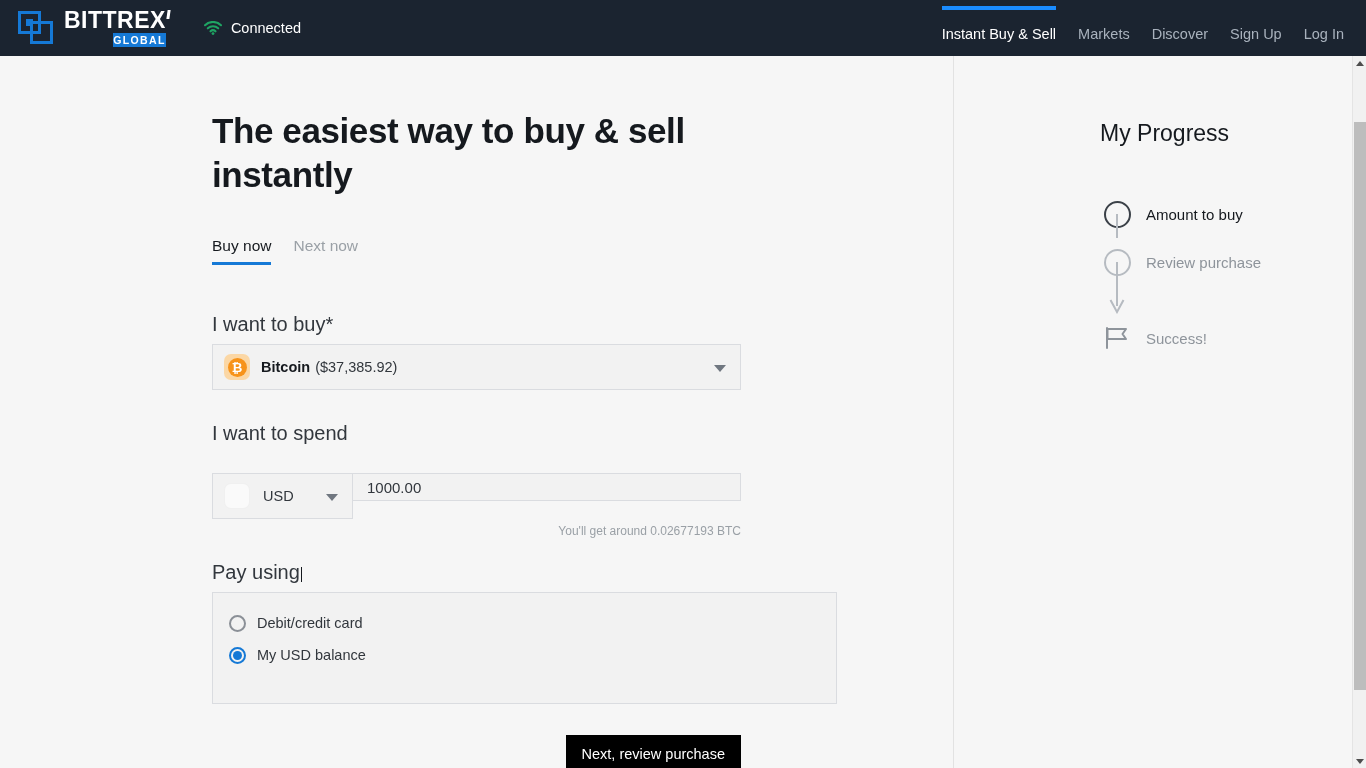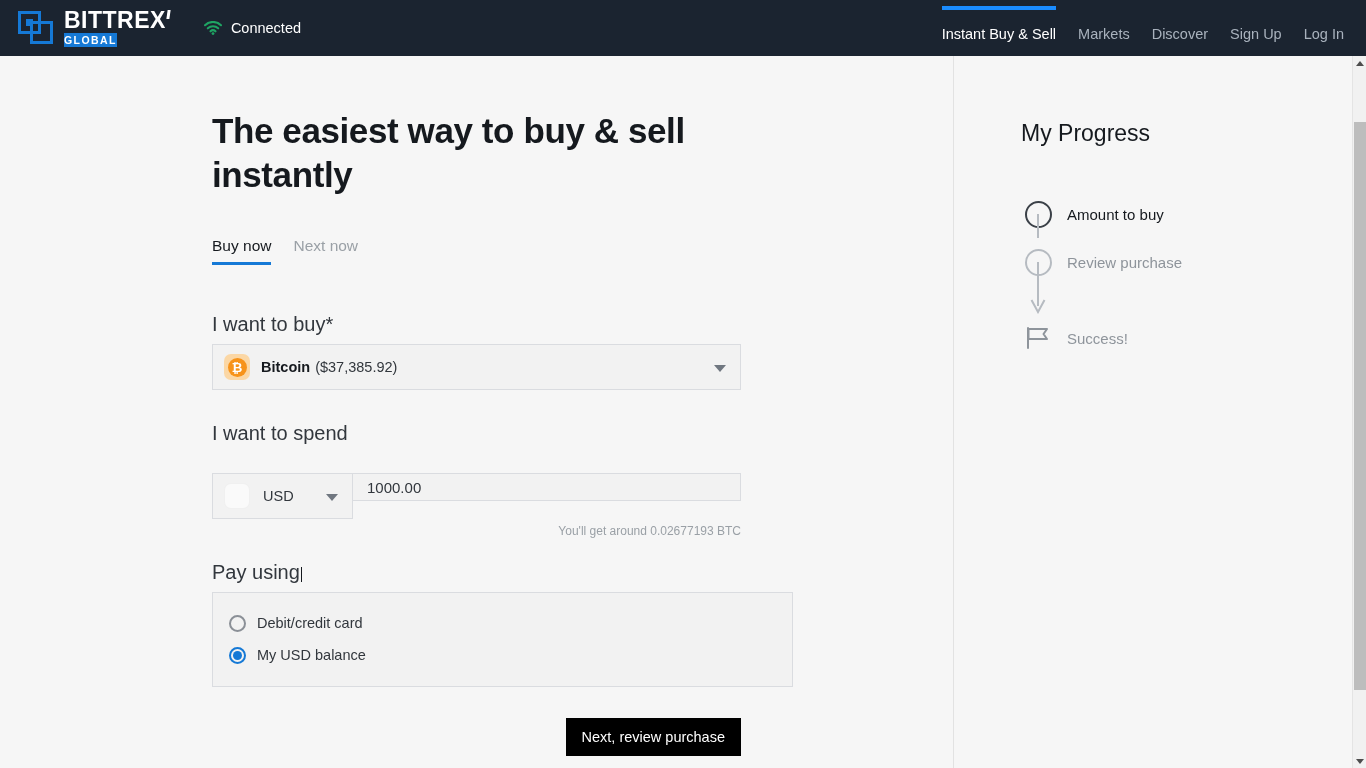--- a/index.html
+++ b/index.html
@@ -14,21 +14,21 @@
   
   .header {
     position: absolute; top: 0; left: 0;
     width: 1366px; height: 56px;
     background: #1b2430;
     display: flex; align-items: center;
     z-index: 20;
   }
   .brand { display: flex; align-items: center; margin-left: 18px; }
   .brand-mark { width: 36px; height: 34px; }
-  .brand-text { margin-left: 10px; display: flex; flex-direction: column; align-items: flex-start; }
+  .brand-text { margin-left: 10px; display: flex; flex-direction: column; align-items: flex-end; }
   .brand-word {
     color: #ffffff; font-size: 23px; font-weight: 700;
     letter-spacing: 0.5px; line-height: 22px; position: relative;
   }
   .brand-word .tick {
     position: absolute; right: -4px; top: 1px;
     width: 3px; height: 9px; background: #ffffff; transform: skewX(-8deg);
   }
   .brand-sub {
     background: #1579d6; color: #ffffff;
@@ -127,22 +127,22 @@
     width: 529px; text-align: right; font-size: 12px;
     color: #9aa0a6; margin-top: 5px;
   }
 
   .caret-text {
     display: inline-block; width: 1px; height: 15px;
     background: #15191e; vertical-align: -3px; margin-left: 1px;
   }
 
   .radio-box {
-    width: 581px; border: 1px solid #dadce0; background: #f2f2f2;
-    padding: 14px 0 15px 0;
+    width: 625px; border: 1px solid #dadce0; background: #f2f2f2;
+    padding: 14px 0 32px 0;
   }
   .radio-row { display: flex; align-items: center; padding-left: 16px; height: 32px; cursor: pointer; }
   .radio {
     width: 17px; height: 17px; border-radius: 50%;
     border: 2px solid #8b9097; background: transparent;
     display: flex; align-items: center; justify-content: center; flex: none;
   }
   .radio.checked { border-color: #1579d6; }
   .radio.checked .dot { width: 9px; height: 9px; border-radius: 50%; background: #1579d6; }
   .radio-label { margin-left: 11px; font-size: 14.5px; color: #32373d; }
@@ -155,21 +155,21 @@
   }
   .divider-h {
     width: 529px; height: 1px; background: #e2e2e2; margin-top: 45px;
   }
   .fineprint {
     width: 529px; font-size: 11px; color: #9aa0a6;
     line-height: 15px; margin-top: 8px;
   }
 
   
-  .aside { position: absolute; left: 1021px; top: 0; width: 260px; }
+  .aside { position: absolute; left: 1100px; top: 0; width: 260px; }
   .aside-title { font-size: 23px; color: #15191e; margin-top: 64px; }
   .steps { margin-top: 43px; position: relative; }
   .step { display: flex; align-items: center; height: 48px; }
   .step-mark { width: 34px; display: flex; justify-content: center; flex: none; }
   .circle { width: 27px; height: 27px; border-radius: 50%; border: 2px solid #3b4148; }
   .circle.muted { border-color: #b6bbc1; }
   .step-text { margin-left: 12px; font-size: 15px; color: #15191e; }
   .step-text.muted { color: #8e949b; }
   .connector {
     position: absolute; left: 16px; width: 2px; background: #b6bbc1;

